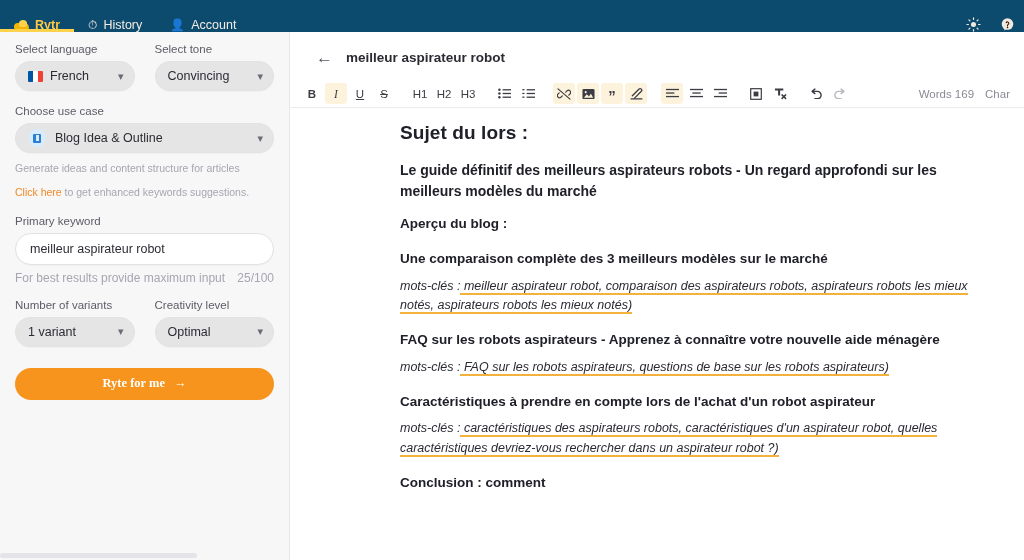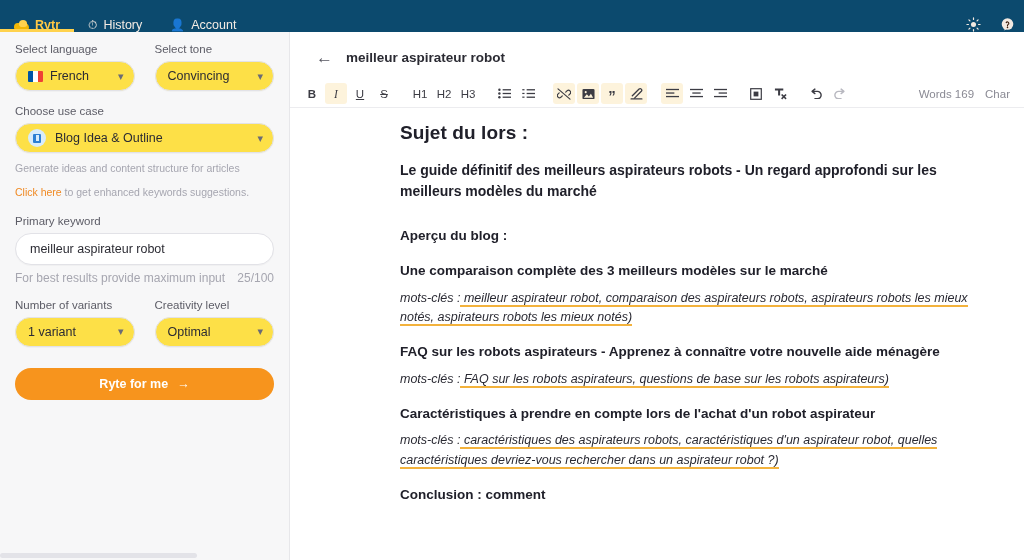--- a/index.html
+++ b/index.html
@@ -59,21 +59,21 @@
     padding: 11px 15px 0 15px;
     position: relative;
     overflow: hidden;
   }
   .field-row { display: flex; gap: 20px; }
   .field { flex: 1; min-width: 0; }
   .field-label {
     font-size: 11.5px; color: #5c5c66; margin-bottom: 6px; white-space: nowrap;
   }
   .select {
-    height: 30px; background: #fde047;
+    height: 30px; background: #e5e5e5;
     border: 1px solid #e2e2e7; border-radius: 16px;
     display: flex; align-items: center;
     padding: 0 10px 0 12px;
     font-size: 12.5px; color: #2b2b33;
     cursor: pointer;
     box-shadow: 0 1px 1px rgba(0,0,0,0.03);
   }
   .select .sel-text {
     flex: 1; overflow: hidden; text-overflow: ellipsis; white-space: nowrap;
   }
@@ -109,21 +109,21 @@
   .under-row {
     display: flex; justify-content: space-between;
     font-size: 12px; color: #a6a6b0; margin-top: 6px;
   }
   .cta {
     margin-top: 21px; height: 32px; width: 100%;
     background: #f7941d; border: none; border-radius: 17px;
     color: #fff; font-size: 12.5px; font-weight: bold;
     display: flex; align-items: center; justify-content: center; gap: 9px;
     cursor: pointer;
-    font-family: Liberation Sans, sans-serif;
+    font-family: Liberation Serif, serif;
   }
   .sb-scroll {
     position: absolute; left: 0; right: 0; bottom: 2px; height: 5px;
   }
   .sb-scroll i {
     display: block; height: 5px; width: 68%; margin-left: 0;
     background: #e3e3e8; border-radius: 3px;
   }
 
   
@@ -153,21 +153,21 @@
   .tb-spacer { flex: 1; }
   .counter { font-size: 11.5px; color: #8a8a94; white-space: nowrap; }
   .counter span { margin-left: 11px; }
 
   
   .editor {
     flex: 1; overflow: hidden; padding: 14px 26px 0 110px;
     color: #20202a;
   }
   .ed-h1 { font-size: 19px; font-weight: bold; margin-bottom: 16px; letter-spacing:.1px;}
-  .ed-h2 { font-size: 14px; font-weight: bold; line-height: 1.5; margin-bottom: 24px; }
+  .ed-h2 { font-size: 14px; font-weight: bold; line-height: 1.5; margin-bottom: 12px; }
   .ed-h3 { font-size: 13.5px; font-weight: bold; line-height: 1.5; margin-bottom: 7px; }
   .ed-kw {
     font-size: 12.5px; font-style: italic; line-height: 1.55;
     margin-bottom: 15px; color: #2a2a33;
   }
   .u-orange { border-bottom: 2px solid #f3b23c; padding-bottom: 1px; }
   .u-tick { border-bottom: 2px solid #f3b23c; }
 </style>
 </head>
 <body>

